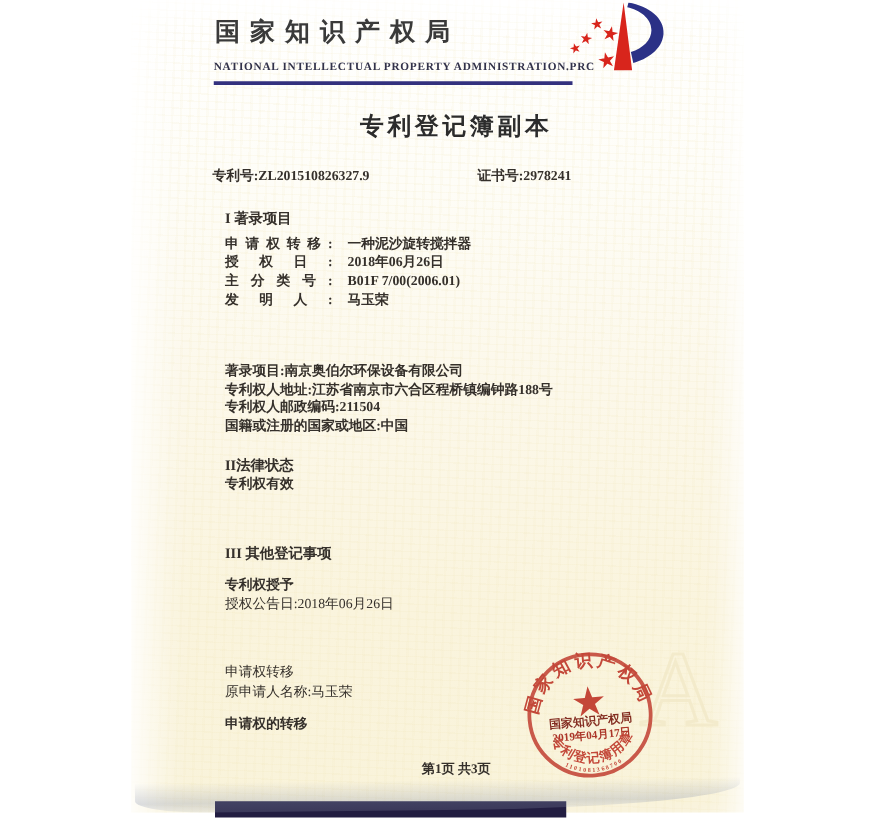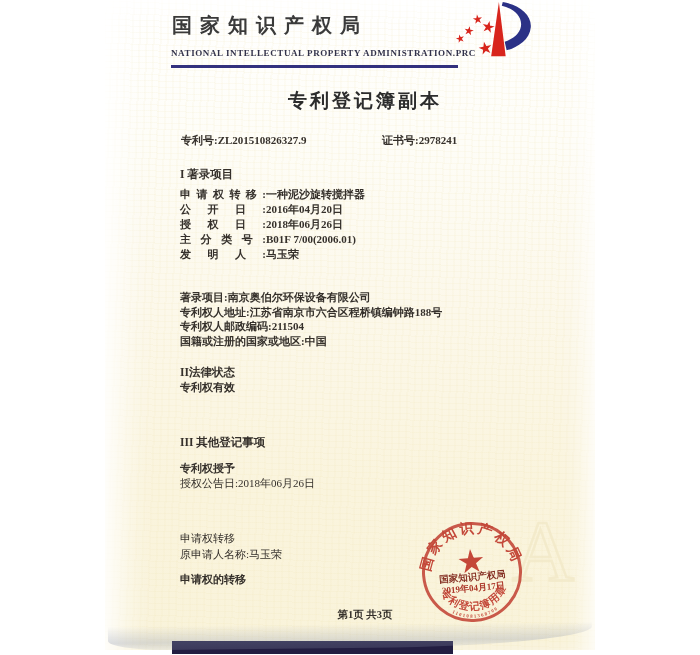--- a/index.html
+++ b/index.html
@@ -23,27 +23,27 @@
     background:linear-gradient(180deg, rgba(0,0,0,0) 0%, rgba(140,150,175,0.30) 70%, rgba(175,185,205,0.18) 100%);
     border-radius:0 0 45% 12% / 0 0 80% 40%;
     transform:rotate(-0.6deg);
   }
   .abs{position:absolute;}
   .agency-cn{left:172px;top:12px;font-size:20px;font-weight:bold;letter-spacing:8px;color:#3a3a3a;white-space:nowrap;}
   .agency-en{left:171px;top:48px;font-size:9px;font-weight:bold;letter-spacing:0.6px;color:#32324a;white-space:nowrap;}
   .header-rule{left:171px;top:65px;width:287px;height:3px;background:#33317e;}
   .doc-title{left:180px;top:88px;width:370px;text-align:center;font-size:19px;font-weight:bold;letter-spacing:3px;color:#2c2c2c;white-space:nowrap;}
   .num-row{font-size:11px;font-weight:bold;white-space:nowrap;}
-  .patent-no{left:181px;top:133px;}
+  .patent-no{left:170px;top:133px;}
   .cert-no{left:382px;top:133px;}
   .sec-heading{font-size:11.5px;font-weight:bold;white-space:nowrap;}
   .fields{left:180px;top:187px;}
   .frow{height:15.1px;font-size:11px;font-weight:bold;white-space:nowrap;}
   .flabel{display:inline-block;width:86px;text-align:justify;text-align-last:justify;}
-  .fvalue{display:inline-block;}
+  .fvalue{display:inline-block;margin-left:12px;}
   .plain-block{font-size:11px;font-weight:bold;line-height:14.6px;white-space:nowrap;}
   .line{white-space:nowrap;}
   .footer-page{left:300px;top:608px;width:130px;text-align:center;font-size:10.5px;font-weight:bold;}
   .footer-bar{left:172px;top:641px;width:281px;height:13px;background:#221d41;}
   .stamp-wrap{left:410px;top:510px;width:124px;height:124px;transform:rotate(-5deg);opacity:0.92;}
   .logo-wrap{left:452px;top:2px;width:88px;height:58px;}
   .watermark-a{left:508px;top:498px;width:70px;height:100px;opacity:0.8;}
 </style>
 </head>
 <body>
@@ -73,21 +73,20 @@
 
 <div class="abs doc-title">专利登记簿副本</div>
 
 <div class="abs num-row patent-no"><span>专利号:</span><span>ZL201510826327.9</span></div>
 <div class="abs num-row cert-no"><span>证书号:</span><span>2978241</span></div>
 
 <div class="abs sec-heading" style="left:180px;top:167px;">I 著录项目</div>
 
 <div class="abs fields">
   <div class="frow"><span class="flabel">申请权转移:</span><span class="fvalue">一种泥沙旋转搅拌器</span></div>
-  <div class="frow"><span class="flabel">公开日:</span><span class="fvalue">2016年04月20日</span></div>
   <div class="frow"><span class="flabel">授权日:</span><span class="fvalue">2018年06月26日</span></div>
   <div class="frow"><span class="flabel">主分类号:</span><span class="fvalue">B01F 7/00(2006.01)</span></div>
   <div class="frow"><span class="flabel">发明人:</span><span class="fvalue">马玉荣</span></div>
 </div>
 
 <div class="abs plain-block" style="left:180px;top:290px;">
   <div class="line">著录项目:南京奥伯尔环保设备有限公司</div>
   <div class="line">专利权人地址:江苏省南京市六合区程桥镇编钟路188号</div>
   <div class="line">专利权人邮政编码:211504</div>
   <div class="line">国籍或注册的国家或地区:中国</div>

